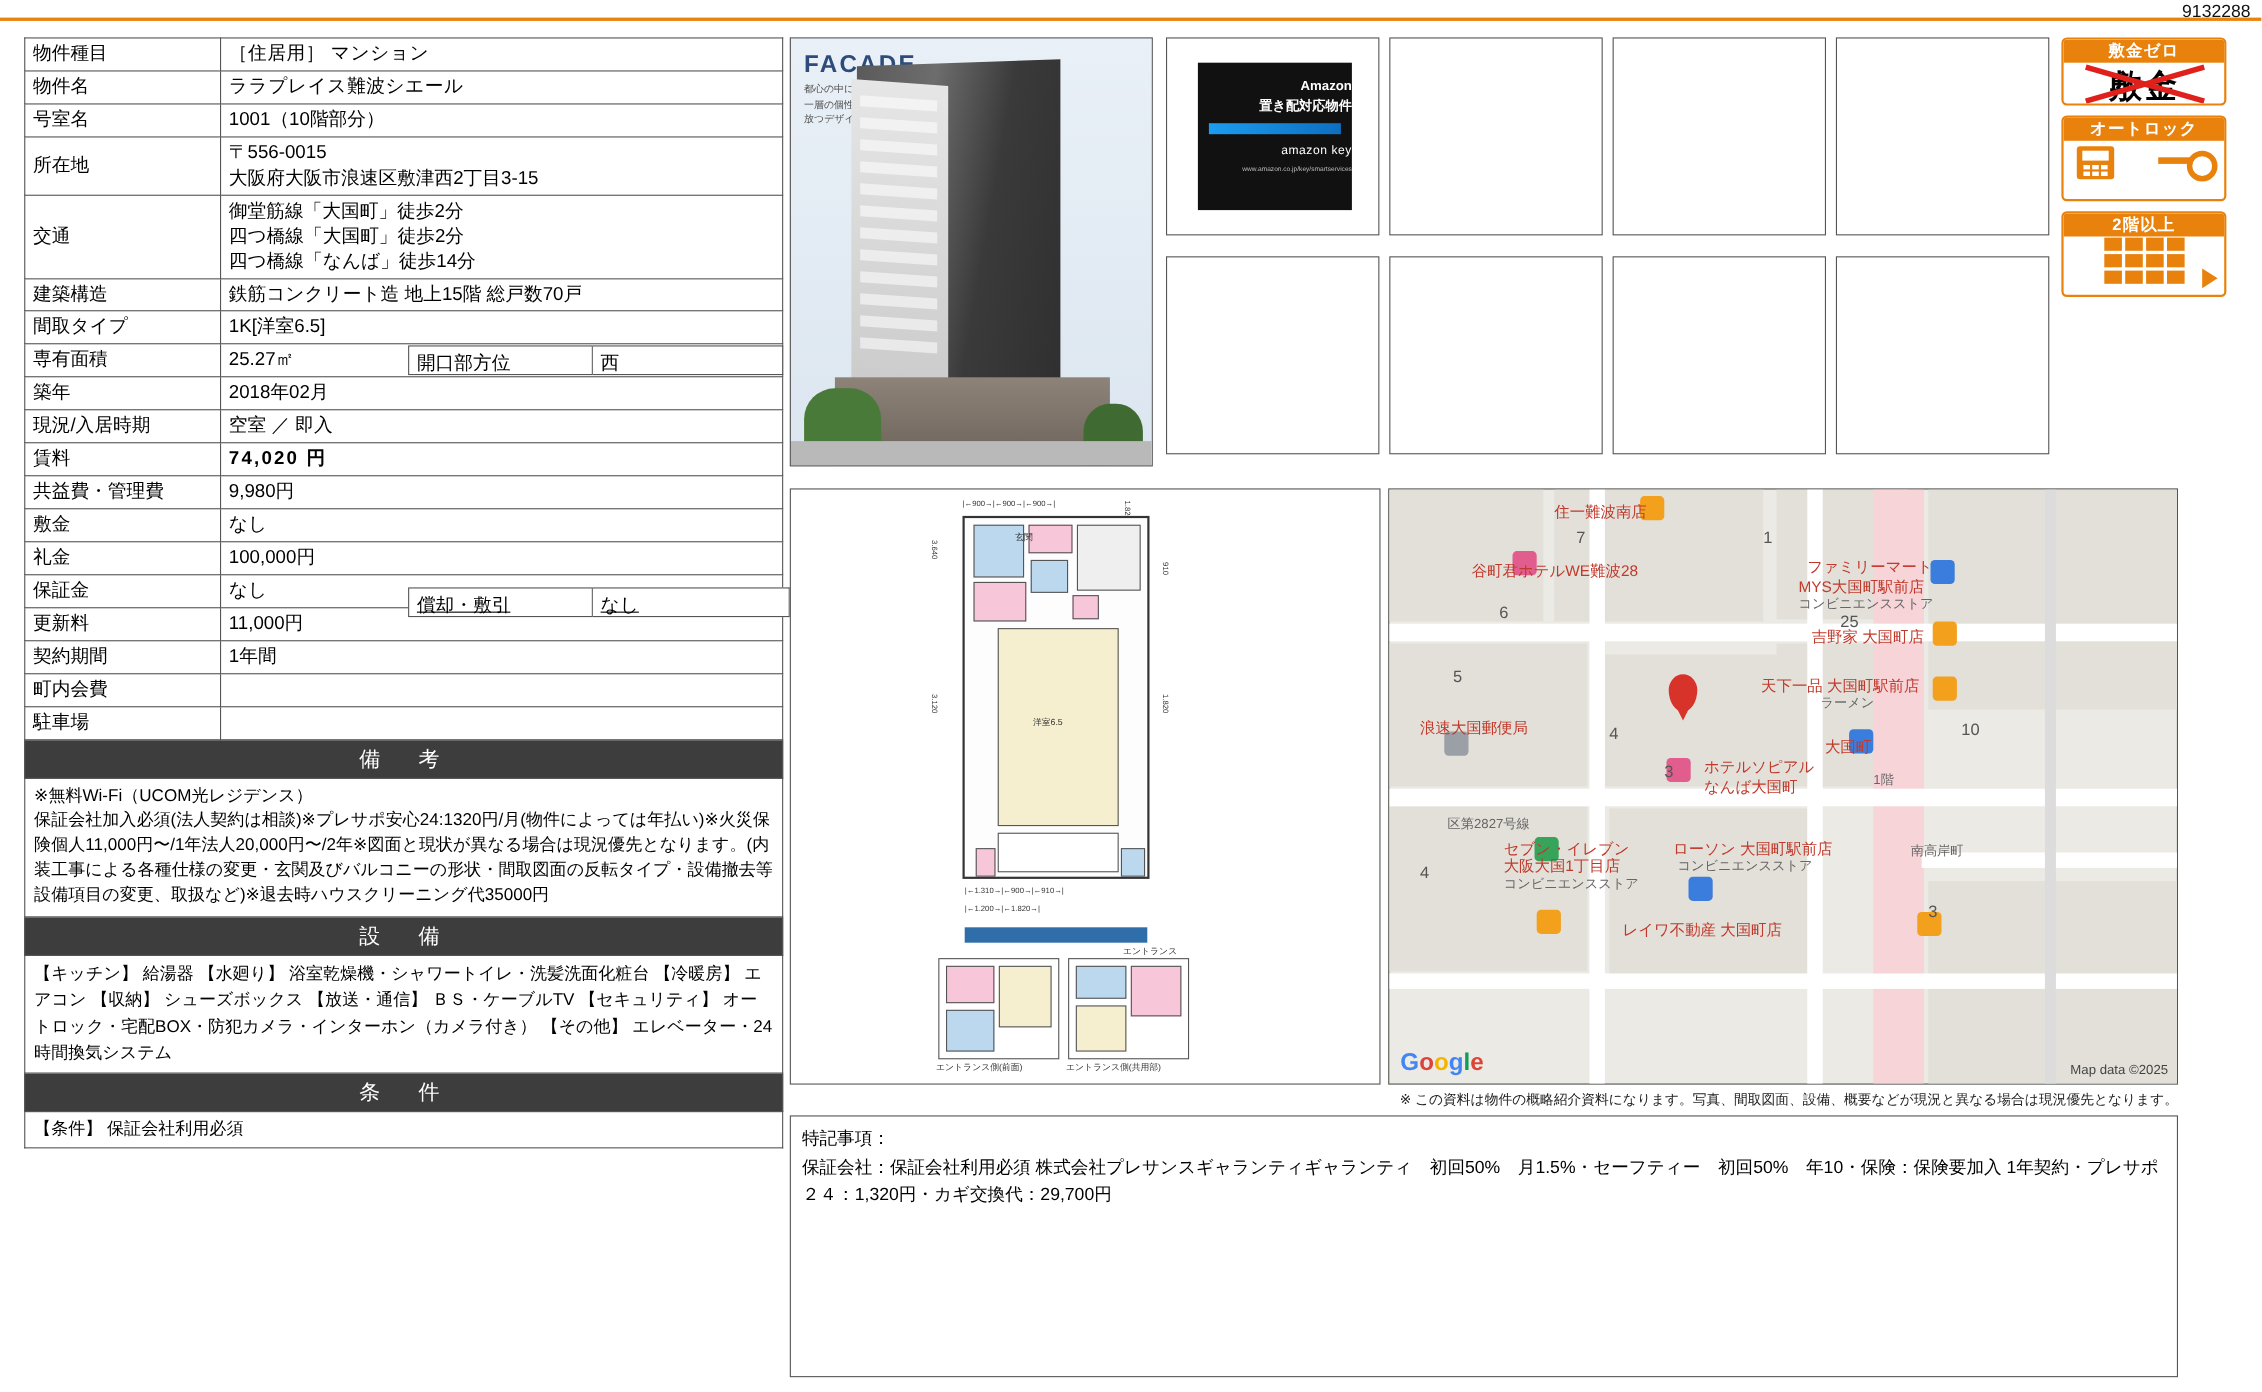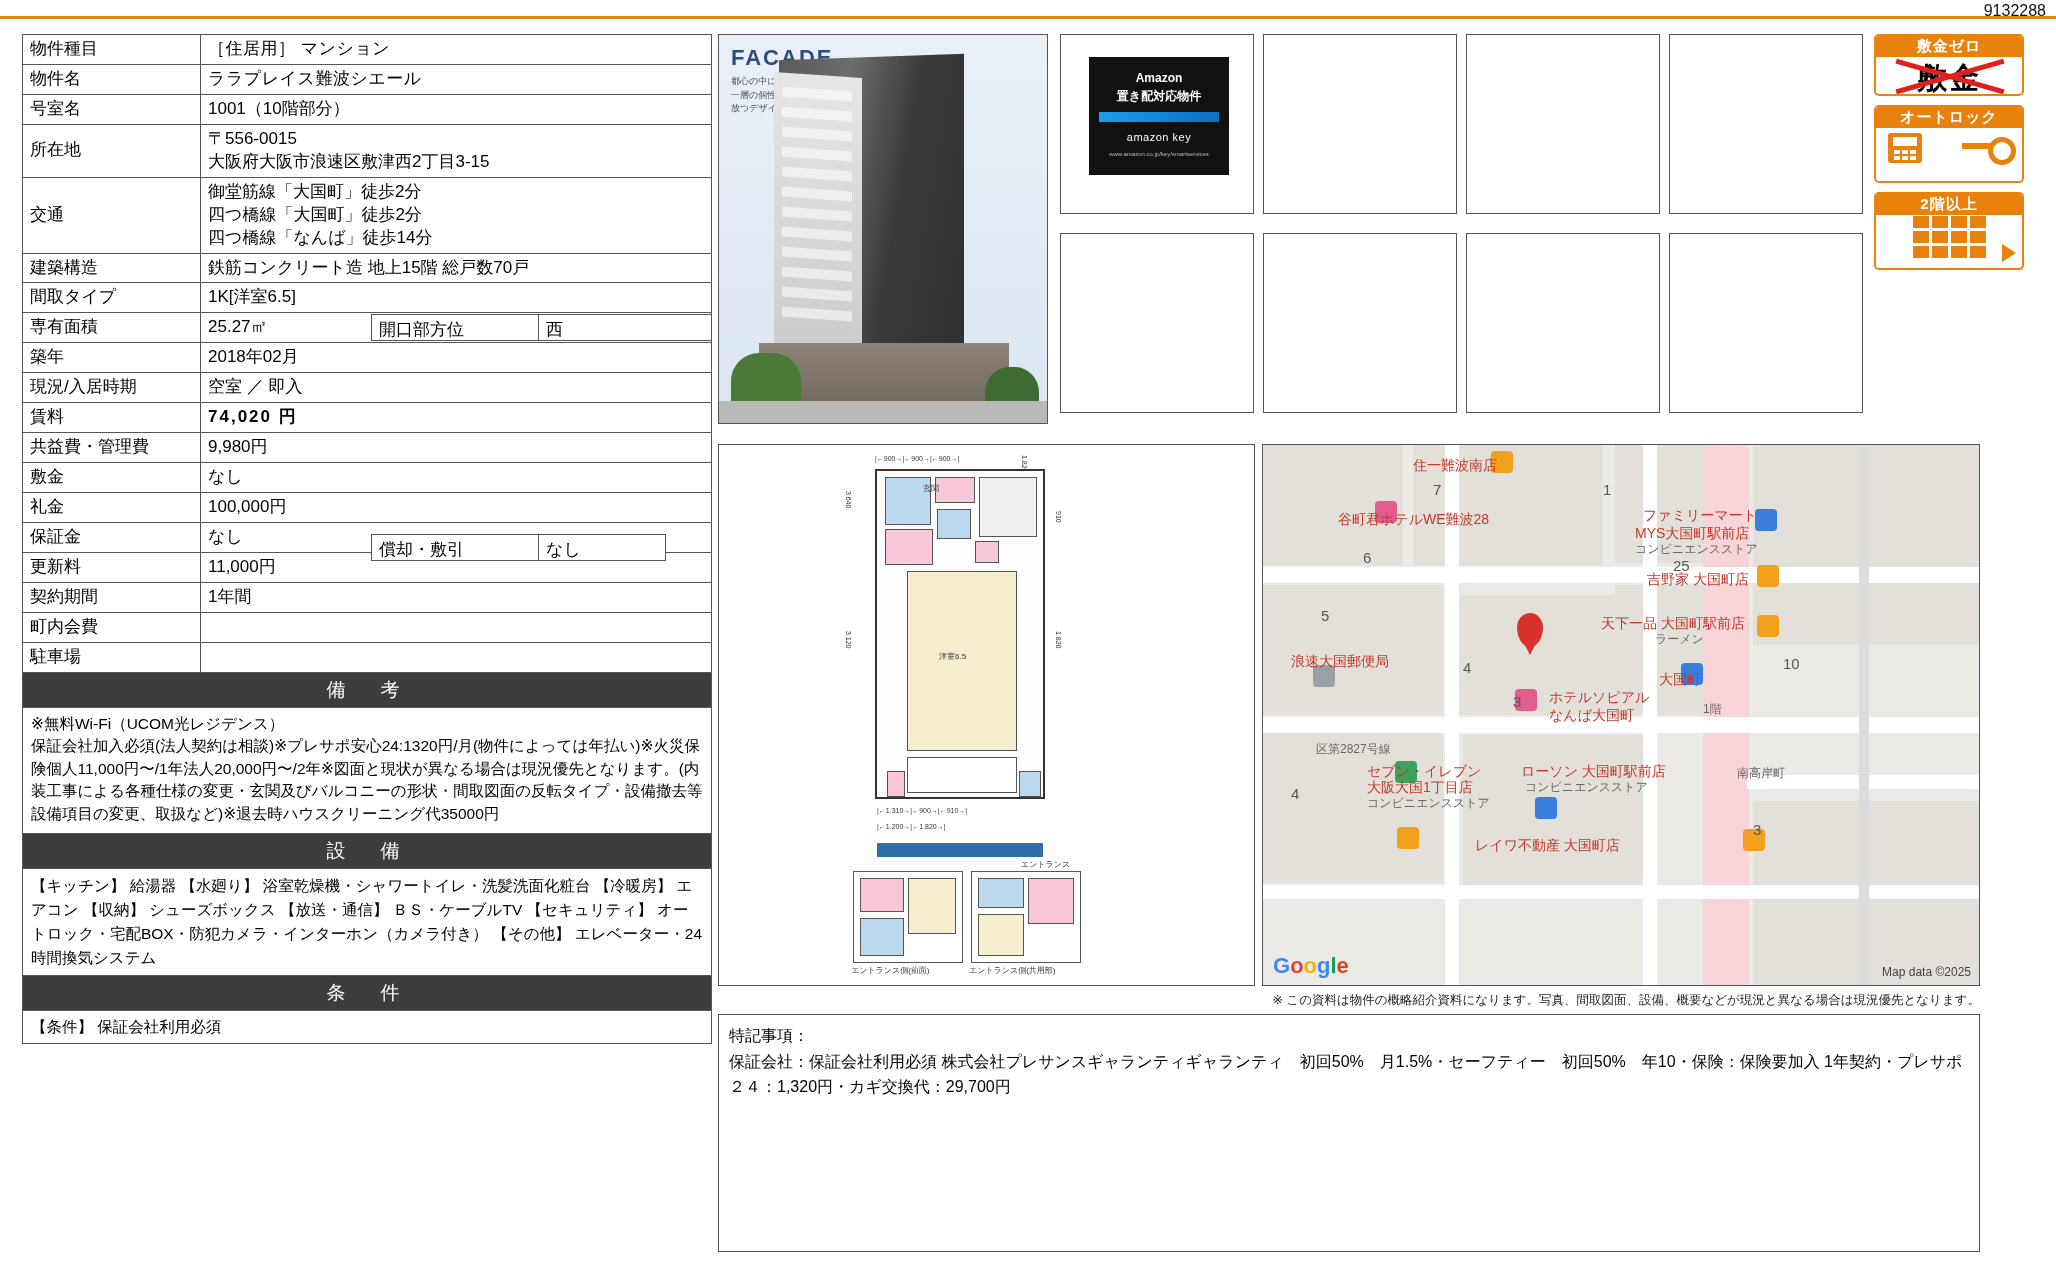--- a/index.html
+++ b/index.html
@@ -86,22 +86,22 @@
   }
   .bld-base {
     position:absolute; left: 40px; bottom: 0px; width: 250px; height: 80px;
     background: linear-gradient(180deg,#8d8379,#6a6158);
   }
   .bld-green { position:absolute; left: 12px; bottom: 0; width: 70px; height: 70px; background:#4a7a3a; border-radius: 40% 40% 0 0;}
   .bld-green2 { position:absolute; right: 8px; bottom: 0; width: 54px; height: 56px; background:#3f6b33; border-radius: 45% 45% 0 0;}
   .bld-road { position:absolute; left:0; right:0; bottom:0; height:22px; background:#b9b9b9; }
 
   .amazon-box {
-    position:absolute; left: 28px; top: 22px; width: 140px; height: 118px;
-    background: #111; color: #fff; font-size: 11px; text-align:center; padding-top: 12px;
+    position:absolute; left: 28px; top: 22px; width: 140px; height: 134px;
+    background: #111; color: #fff; font-size: 11px; text-align:right; padding-top: 12px;
     line-height: 1.5;
   }
   .amazon-box .ab-t { font-weight: bold; font-size: 12px; }
   .amazon-box .ab-bar { margin: 7px 10px; height: 10px; background: linear-gradient(90deg,#1b9df0,#0e6ec0); }
   .amazon-box .ab-k { font-size: 11px; letter-spacing: .5px; }
   .amazon-box .ab-u { font-size: 6px; color:#bbb; margin-top:4px; }
 
   
   .badges { position: absolute; left: 1874px; top: 14px; width: 156px; }
   .badge {
@@ -283,21 +283,21 @@
             <td class="lbl">駐車場</td>
         <td></td>
           </tr>
     </tbody>
       </table>
 
     <div style="position:absolute; left:349px; top:280px; width:341px; height:27px; display:flex;">
       <div style="flex:0 0 168px; border:1px solid #555; background:#fff; padding:3px 7px; font-size:17px;">開口部方位</div>
       <div style="flex:1; border:1px solid #555; border-left:none; background:#fff; padding:3px 7px; font-size:17px;">西</div>
     </div>
-    <div style="position:absolute; left:349px; top:500px; width:295px; height:27px; display:flex;">
+    <div style="position:absolute; left:349px; top:500px; width:347px; height:27px; display:flex;text-decoration:underline;">
       <div style="flex:0 0 168px; border:1px solid #555; background:#fff; padding:3px 7px; font-size:17px;">償却・敷引</div>
       <div style="flex:1; border:1px solid #555; border-left:none; background:#fff; padding:3px 7px; font-size:17px;">なし</div>
     </div>
 
     <div class="sec-head">備　考</div>
     <div class="sec-body" style="white-space:pre-line; min-height:126px;">※無料Wi-Fi（UCOM光レジデンス）
 保証会社加入必須(法人契約は相談)※プレサポ安心24:1320円/月(物件によっては年払い)※火災保険個人11,000円〜/1年法人20,000円〜/2年※図面と現状が異なる場合は現況優先となります。(内装工事による各種仕様の変更・玄関及びバルコニーの形状・間取図面の反転タイプ・設備撤去等設備項目の変更、取扱など)※退去時ハウスクリーニング代35000円</div>
 
     <div class="sec-head">設　備</div>
     <div class="sec-body equip" style="min-height:96px;">【キッチン】 給湯器 【水廻り】 浴室乾燥機・シャワートイレ・洗髪洗面化粧台 【冷暖房】 エアコン 【収納】 シューズボックス 【放送・通信】 ＢＳ・ケーブルTV 【セキュリティ】 オートロック・宅配BOX・防犯カメラ・インターホン（カメラ付き） 【その他】 エレベーター・24時間換気システム</div>

